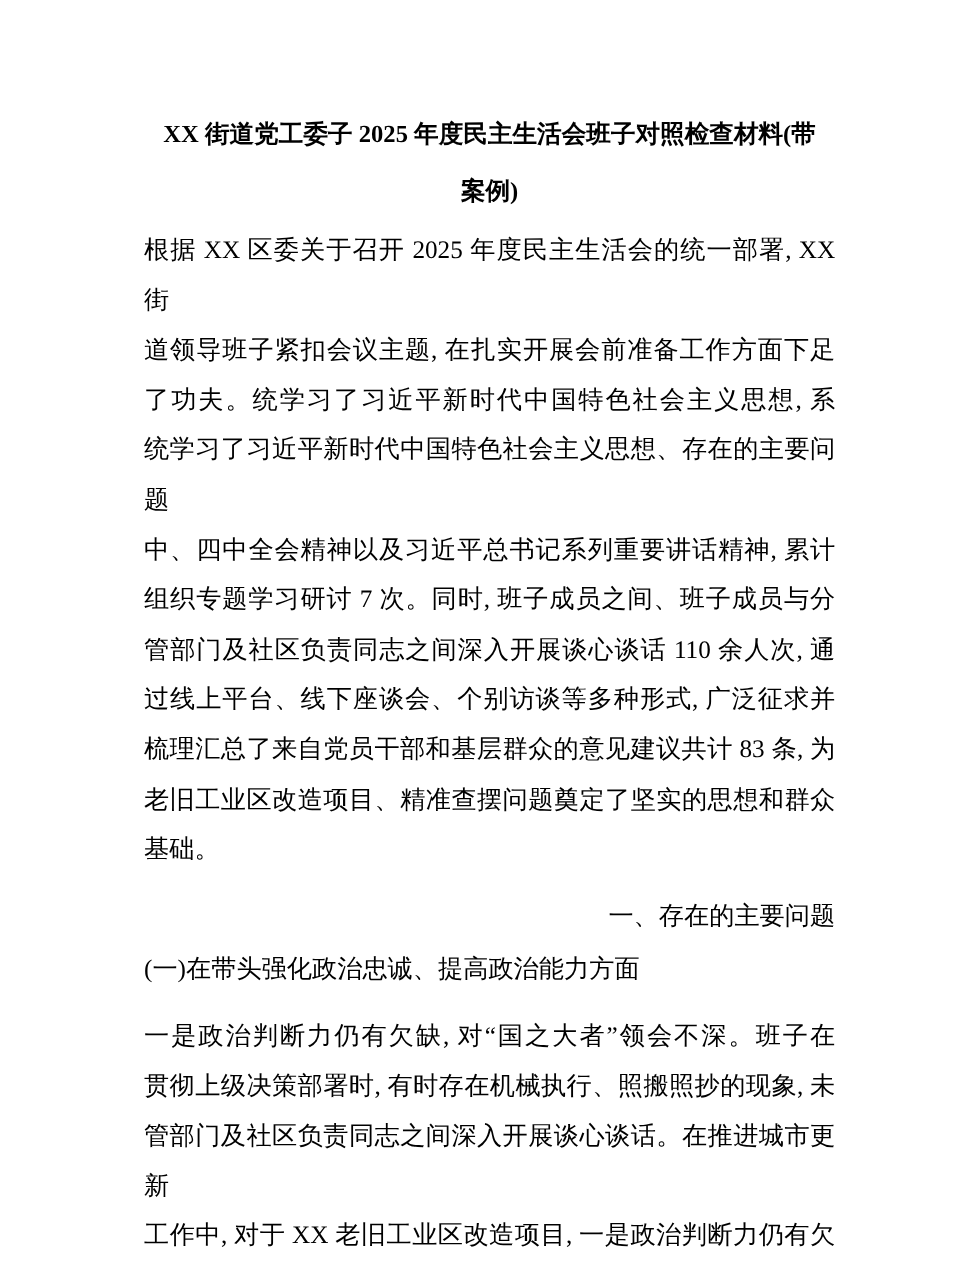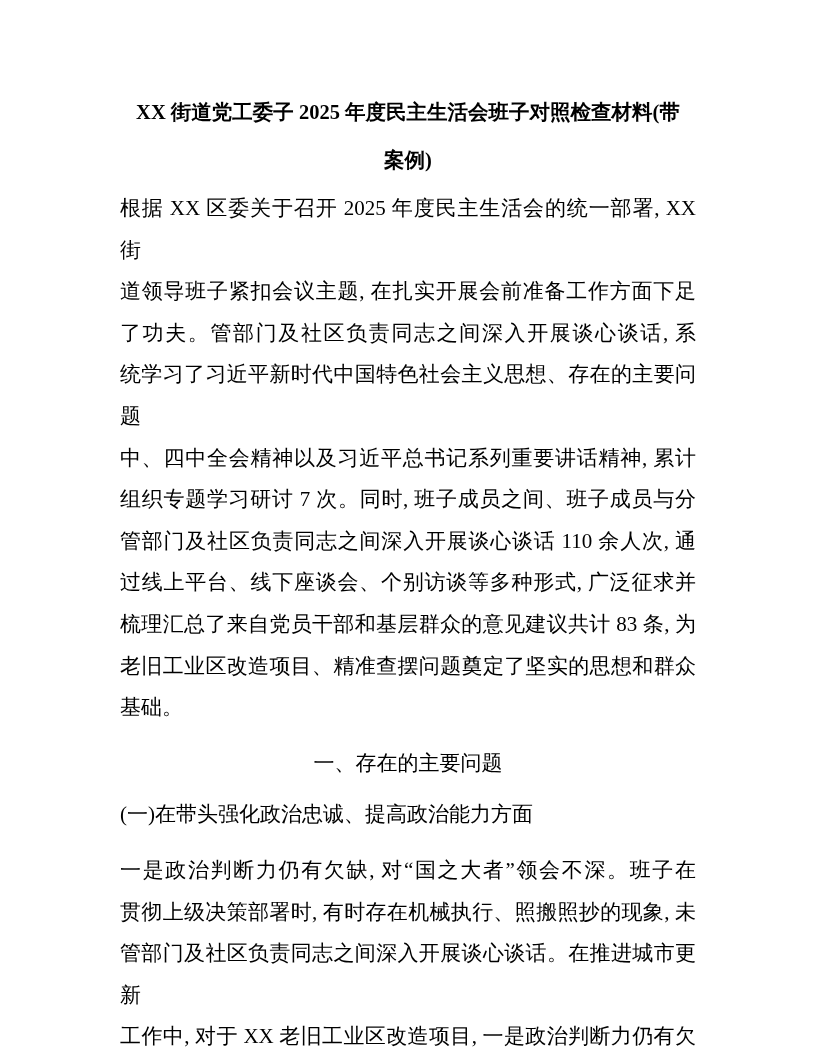--- a/index.html
+++ b/index.html
@@ -39,44 +39,44 @@
     text-align-last: justify;
   }
   .p-line.p-end {
     text-align: left;
     text-align-last: left;
   }
   .heading {
     font-size: 21px;
     line-height: 41.6px;
     margin-top: 14px;
-    text-align: center;
+    text-align: right;
   }
   .subheading {
     font-size: 21px;
     line-height: 41.6px;
-    margin-top: 10px;
+    margin-top: 3px;
     text-align: left;
   }
 </style>
 </head>
 <body>
 
 <div class="page">
   <div class="content">
 
     <h1 class="doc-title">
       <div>XX 街道党工委子 2025 年度民主生活会班子对照检查材料(带</div>
       <div>案例)</div>
     </h1>
 
     <div class="paragraph intro">
       <div class="p-line">根据 XX 区委关于召开 2025 年度民主生活会的统一部署, XX 街</div>
       <div class="p-line">道领导班子紧扣会议主题, 在扎实开展会前准备工作方面下足</div>
-      <div class="p-line">了功夫。管部门及社区负责同志之间深入开展谈心谈话, 系</div>
+      <div class="p-line">了功夫。统学习了习近平新时代中国特色社会主义思想, 系</div>
       <div class="p-line">统学习了习近平新时代中国特色社会主义思想、存在的主要问题</div>
       <div class="p-line">中、四中全会精神以及习近平总书记系列重要讲话精神, 累计</div>
       <div class="p-line">组织专题学习研讨 7 次。同时, 班子成员之间、班子成员与分</div>
       <div class="p-line">管部门及社区负责同志之间深入开展谈心谈话 110 余人次, 通</div>
       <div class="p-line">过线上平台、线下座谈会、个别访谈等多种形式, 广泛征求并</div>
       <div class="p-line">梳理汇总了来自党员干部和基层群众的意见建议共计 83 条, 为</div>
       <div class="p-line">老旧工业区改造项目、精准查摆问题奠定了坚实的思想和群众</div>
       <div class="p-line p-end">基础。</div>
     </div>
 

